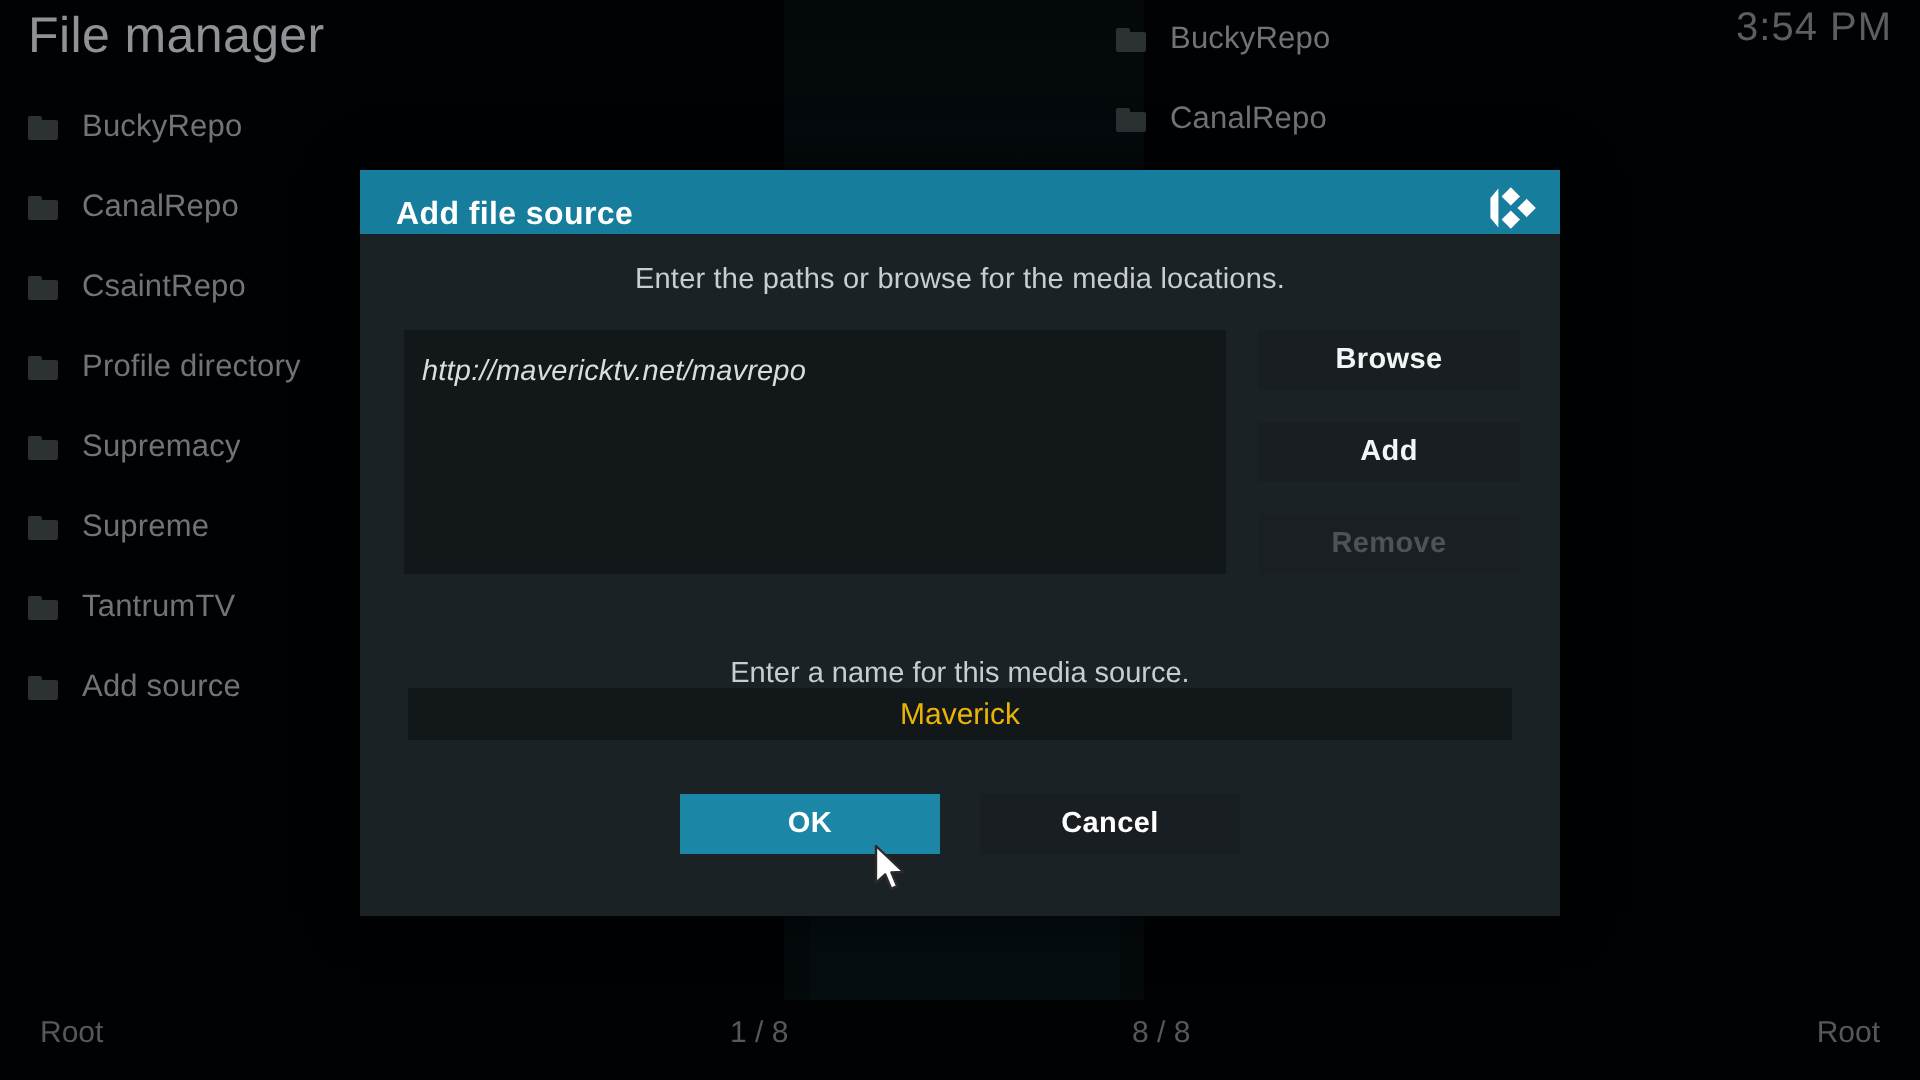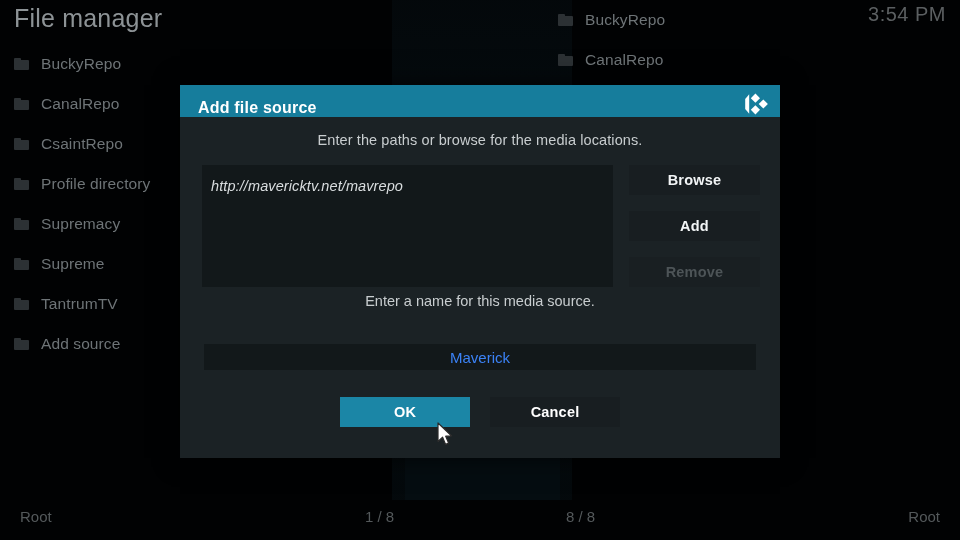--- a/index.html
+++ b/index.html
@@ -208,41 +208,41 @@
     letter-spacing: .2px;
   }
   .sbtn.disabled {
     color: #4d5457;
     background: #191f22;
   }
 
   .dlg-hint2 {
     position: absolute;
     left: 0;
-    top: 208px;
+    top: 244px;
     width: 100%;
     text-align: center;
     font-size: 14.5px;
     font-weight: 300;
     color: #c8cdcf;
   }
 
   .name-field {
     position: absolute;
     left: 24px;
     top: 259px;
     width: 552px;
     height: 26px;
     background: #12181a;
     display: flex;
     align-items: center;
     justify-content: center;
     font-size: 15px;
     font-weight: 300;
-    color: #3b82f6;
+    color: #eab308;
   }
 
   .dlg-actions {
     position: absolute;
     left: 0;
     top: 312px;
     width: 100%;
     display: flex;
     justify-content: center;
     gap: 20px;

